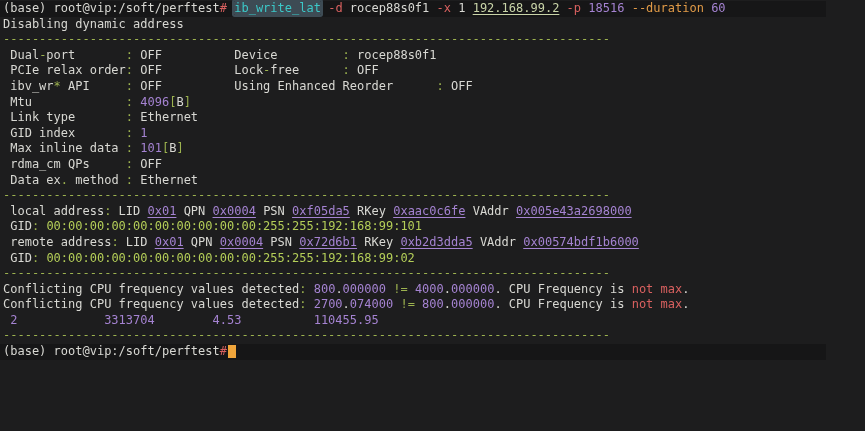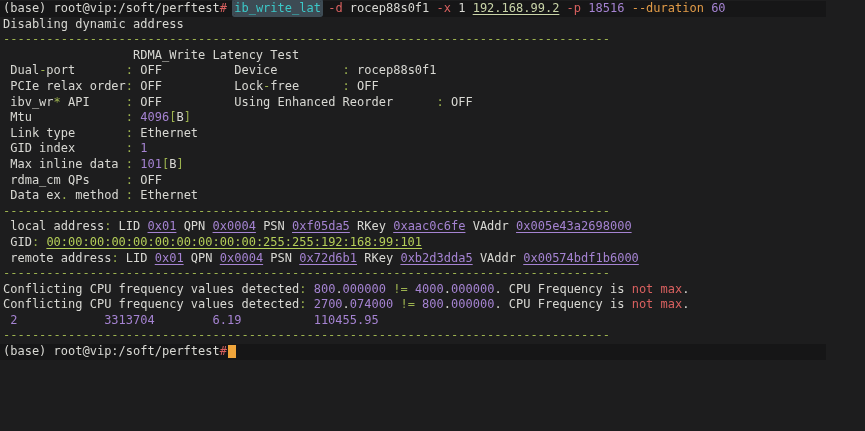--- a/index.html
+++ b/index.html
@@ -12,50 +12,50 @@
   body{width:865px;height:431px;overflow:hidden;}
   .term{
     position:relative;width:826px;height:431px;box-sizing:border-box;
     padding:1px 13px 0 3px;overflow:hidden;
     font-family:"DejaVu Sans Mono",monospace;font-size:12px;line-height:15.6px;
   }
   .line{height:15.6px;white-space:pre;}
   .line.dim{background:var(--dim);margin-left:-3px;padding-left:3px;width:865px;}
   .c-w{color:var(--c-w);}
   .c-g{color:var(--c-g);}
-  .c-gu{color:var(--c-gu);text-decoration:underline;text-underline-offset:2px;text-decoration-thickness:1px;}
+  .c-gu{color:var(--c-gu);text-underline-offset:2px;text-decoration-thickness:1px;}
   .c-p{color:var(--c-p);}
   .c-pu{color:var(--c-p);text-decoration:underline;text-underline-offset:2px;text-decoration-thickness:1px;}
   .c-r{color:var(--c-r);}
   .c-o{color:var(--c-o);}
   .c-b{color:var(--c-b);}
   .c-ip{color:var(--c-ip);text-decoration:underline;text-underline-offset:2px;text-decoration-thickness:1px;}
   .c-cmd{color:var(--c-cmd);background:var(--c-cmdbg);box-shadow:0 0 0 2px var(--c-cmdbg);border-radius:1px;}
   .cursor{display:inline-block;width:8px;height:13px;background:var(--c-cursor);vertical-align:middle;margin-left:1px;}
 </style>
 </head>
 <body>
 
 <div class="term" id="term">
     <div class="line dim"><span class="c-w">(base) root@vip:/soft/perftest</span><span class="c-r">#</span><span class="c-w"> </span><span class="c-cmd">ib_write_lat</span><span class="c-w"> </span><span class="c-r">-d</span><span class="c-w"> rocep88s0f1 </span><span class="c-r">-x</span><span class="c-w"> 1 </span><span class="c-ip">192.168.99.2</span><span class="c-w"> </span><span class="c-r">-p</span><span class="c-w"> </span><span class="c-p">18516</span><span class="c-w"> </span><span class="c-o">--duration</span><span class="c-w"> </span><span class="c-p">60</span></div>
     <div class="line"><span class="c-w">Disabling dynamic address</span></div>
     <div class="line"><span class="c-g">------------------------------------------------------------------------------------</span></div>
-    <div class="line"><span class="c-w">                  RDMA_Write Latency Test</span></div>
     <div class="line"><span class="c-w"> Dual</span><span class="c-g">-</span><span class="c-w">port       </span><span class="c-g">:</span><span class="c-w"> OFF          Device         </span><span class="c-g">:</span><span class="c-w"> rocep88s0f1</span></div>
     <div class="line"><span class="c-w"> PCIe relax order</span><span class="c-g">:</span><span class="c-w"> OFF          Lock</span><span class="c-g">-</span><span class="c-w">free      </span><span class="c-g">:</span><span class="c-w"> OFF</span></div>
     <div class="line"><span class="c-w"> ibv_wr</span><span class="c-g">*</span><span class="c-w"> API     </span><span class="c-g">:</span><span class="c-w"> OFF          Using Enhanced Reorder      </span><span class="c-g">:</span><span class="c-w"> OFF</span></div>
     <div class="line"><span class="c-w"> Mtu             </span><span class="c-g">:</span><span class="c-w"> </span><span class="c-p">4096</span><span class="c-g">[</span><span class="c-w">B</span><span class="c-g">]</span></div>
     <div class="line"><span class="c-w"> Link type       </span><span class="c-g">:</span><span class="c-w"> Ethernet</span></div>
     <div class="line"><span class="c-w"> GID index       </span><span class="c-g">:</span><span class="c-w"> </span><span class="c-p">1</span></div>
     <div class="line"><span class="c-w"> Max inline data </span><span class="c-g">:</span><span class="c-w"> </span><span class="c-p">101</span><span class="c-g">[</span><span class="c-w">B</span><span class="c-g">]</span></div>
     <div class="line"><span class="c-w"> rdma_cm QPs     </span><span class="c-g">:</span><span class="c-w"> OFF</span></div>
     <div class="line"><span class="c-w"> Data ex</span><span class="c-g">.</span><span class="c-w"> method </span><span class="c-g">:</span><span class="c-w"> Ethernet</span></div>
     <div class="line"><span class="c-g">------------------------------------------------------------------------------------</span></div>
     <div class="line"><span class="c-w"> local address</span><span class="c-g">:</span><span class="c-w"> LID </span><span class="c-pu">0x01</span><span class="c-w"> QPN </span><span class="c-pu">0x0004</span><span class="c-w"> PSN </span><span class="c-pu">0xf05da5</span><span class="c-w"> RKey </span><span class="c-pu">0xaac0c6fe</span><span class="c-w"> VAddr </span><span class="c-pu">0x005e43a2698000</span></div>
     <div class="line"><span class="c-w"> GID</span><span class="c-g">:</span><span class="c-w"> </span><span class="c-gu">00:00:00:00:00:00:00:00:00:00:255:255:192:168:99:101</span></div>
     <div class="line"><span class="c-w"> remote address</span><span class="c-g">:</span><span class="c-w"> LID </span><span class="c-pu">0x01</span><span class="c-w"> QPN </span><span class="c-pu">0x0004</span><span class="c-w"> PSN </span><span class="c-pu">0x72d6b1</span><span class="c-w"> RKey </span><span class="c-pu">0xb2d3dda5</span><span class="c-w"> VAddr </span><span class="c-pu">0x00574bdf1b6000</span></div>
+    <div class="line"><span class="c-w"> GID</span><span class="c-g">:</span><span class="c-w"> </span><span class="c-gu">00:00:00:00:00:00:00:00:00:00:255:255:192:168:99:02</span></div>
     <div class="line"><span class="c-g">------------------------------------------------------------------------------------</span></div>
     <div class="line"><span class="c-w">Conflicting CPU frequency values detected</span><span class="c-g">:</span><span class="c-w"> </span><span class="c-p">800</span><span class="c-w">.</span><span class="c-p">000000</span><span class="c-w"> </span><span class="c-g">!=</span><span class="c-w"> </span><span class="c-p">4000</span><span class="c-w">.</span><span class="c-p">000000</span><span class="c-w">. CPU Frequency is </span><span class="c-r">not max</span><span class="c-w">.</span></div>
     <div class="line"><span class="c-w">Conflicting CPU frequency values detected</span><span class="c-g">:</span><span class="c-w"> </span><span class="c-p">2700</span><span class="c-w">.</span><span class="c-p">074000</span><span class="c-w"> </span><span class="c-g">!=</span><span class="c-w"> </span><span class="c-p">800</span><span class="c-w">.</span><span class="c-p">000000</span><span class="c-w">. CPU Frequency is </span><span class="c-r">not max</span><span class="c-w">.</span></div>
-    <div class="line"><span class="c-p"> 2            3313704        6.19          110455.95</span></div>
+    <div class="line"><span class="c-p"> 2            3313704        4.53          110455.95</span></div>
     <div class="line"><span class="c-g">------------------------------------------------------------------------------------</span></div>
     <div class="line dim"><span class="c-w">(base) root@vip:/soft/perftest</span><span class="c-r">#</span><span class="cursor"></span></div>
   </div>
 
 </body></html>

